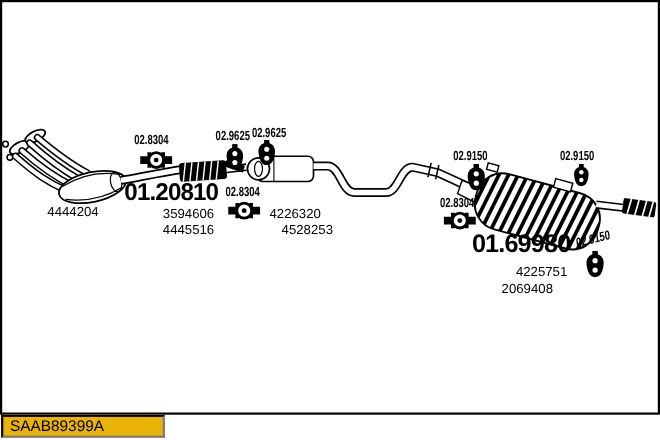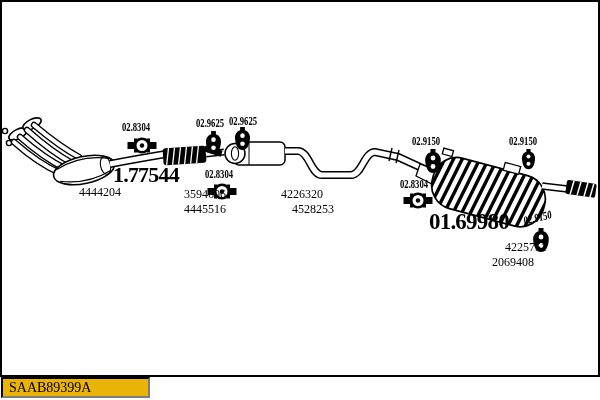--- a/index.html
+++ b/index.html
@@ -1,22 +1,22 @@
 <!DOCTYPE html>
 <html><head>
 <meta charset="utf-8">
 <style>
   * { margin:0; padding:0; box-sizing:border-box; }
   html,body { background:#fff; }
   body { width:600px; height:400px; font-family:"Liberation Sans", sans-serif; color:#000; }
-  .stage { position:relative; width:600px; height:400px; background:#fff; overflow:hidden;font-family:Liberation Serif, serif; }
+  .stage { position:relative; width:600px; height:400px; background:#fff; overflow:hidden; }
   .frame { position:absolute; left:0; top:0; width:600px; height:377px; border:2px solid #000; background:#fff; }
   svg.art { position:absolute; left:0; top:0; }
   .code-lg { position:absolute; font-weight:bold; font-size:22px; letter-spacing:-0.8px; white-space:nowrap; line-height:1; }
-  .pn { position:absolute; font-size:12px; white-space:nowrap; line-height:1;margin-left:36px; }
+  .pn { position:absolute; font-size:12px; white-space:nowrap; line-height:1; }
   .code-sm { position:absolute; font-weight:bold; font-size:12px; white-space:nowrap; line-height:1;
              transform:scaleX(0.72); transform-origin:left top; }
   .icon { position:absolute; line-height:0; }
   .footer-box { position:absolute; left:1px; top:377px; width:149px; height:21px; background:#eab308;
                 border-top:2px solid #000; border-left:2px solid #000;
                 border-right:2px solid #7d7d7d; border-bottom:2px solid #7d7d7d;
                 font-size:14px; line-height:17px; padding-left:6px; }
 </style>
 </head>
 <body>
@@ -196,21 +196,21 @@
 
   <div class="code-sm" style="left:122px; top:121px;">02.8304</div>
   <div class="code-sm" style="left:196px; top:117px;">02.9625</div>
   <div class="code-sm" style="left:229px; top:115px;">02.9625</div>
   <div class="code-sm" style="left:205px; top:168px;">02.8304</div>
   <div class="code-sm" style="left:412px; top:135px;">02.9150</div>
   <div class="code-sm" style="left:400px; top:178px;">02.8304</div>
   <div class="code-sm" style="left:509px; top:135px;">02.9150</div>
   <div class="code-sm" style="left:523px; top:215px; transform:scaleX(0.72) rotate(-10deg);">02.9150</div>
 
-  <div class="code-lg" style="left:113px; top:164px;">1.77544</div>
+  <div class="code-lg" style="left:113px; top:164px;">01.20810</div>
   <div class="code-lg" style="left:429px; top:210px; font-size:23px;text-align:center;">01.69980</div>
 
   <div class="pn" style="left:43px;  top:186px;">4444204</div>
   <div class="pn" style="left:148px; top:188px;">3594606</div>
   <div class="pn" style="left:148px; top:203px;">4445516</div>
   <div class="pn" style="left:245px; top:188px;">4226320</div>
   <div class="pn" style="left:256px; top:203px;">4528253</div>
   <div class="pn" style="left:469px; top:241px;">4225751</div>
   <div class="pn" style="left:456px; top:256px;">2069408</div>
 

